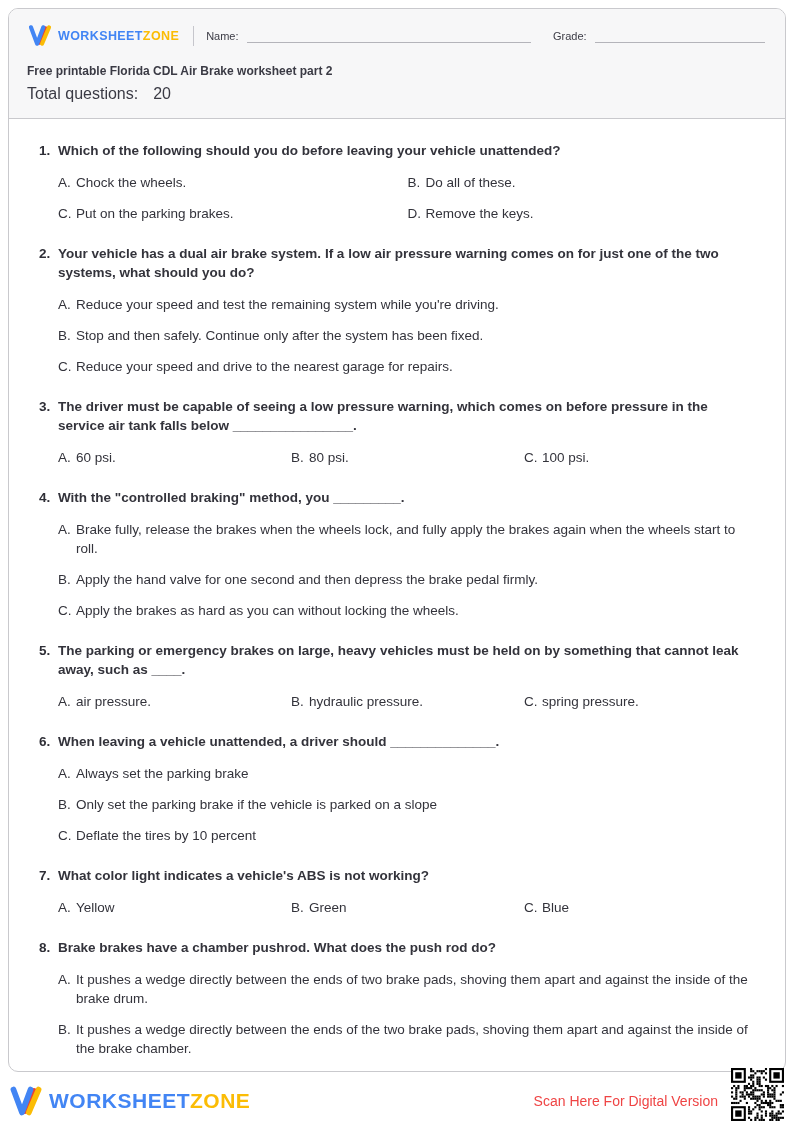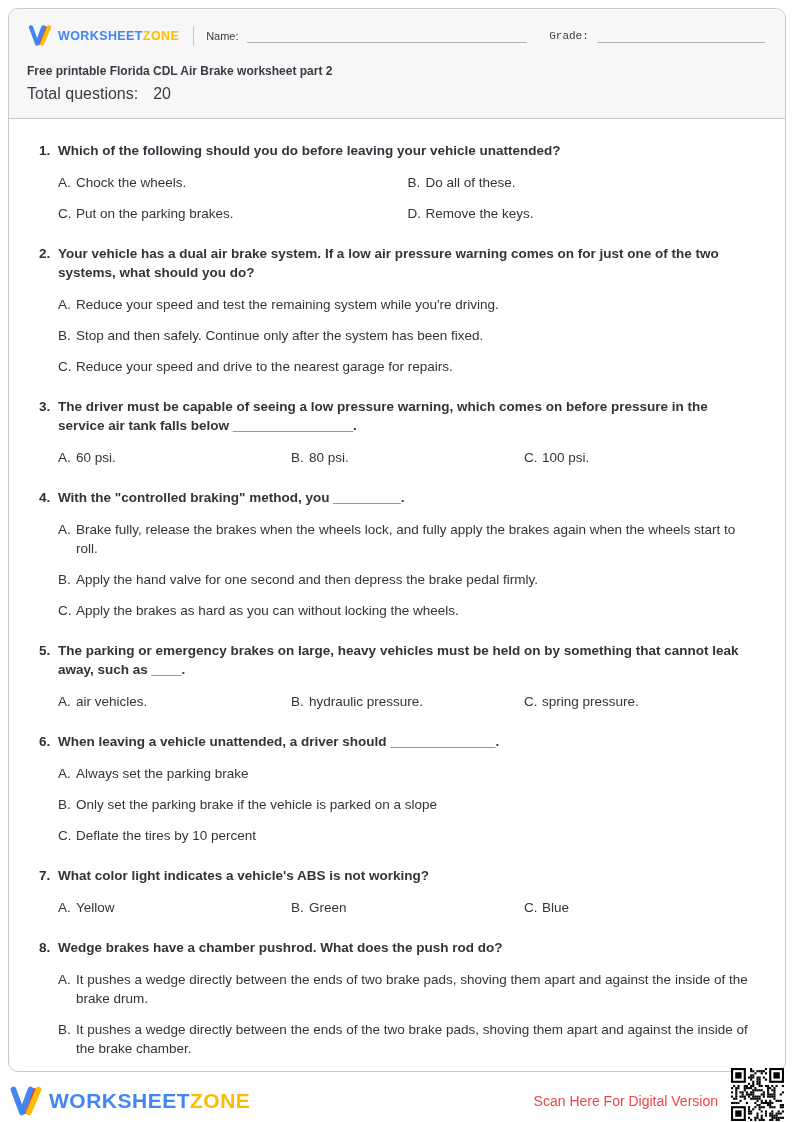--- a/index.html
+++ b/index.html
@@ -19,21 +19,21 @@
   .logo svg { display:block; }
   .logo-word { font-weight:bold; letter-spacing:.4px; }
   .logo-sm .logo-word { font-size:12.5px; }
   .logo-lg .logo-word { font-size:21px; letter-spacing:.5px; }
   .w1 { color:var(--brand-blue,#4285F4); }
   .w2 { color:var(--brand-yellow,#FBBC05); }
   .hdr-divider { width:1px; height:20px; background:#c6c6cc; margin:0 12px 0 14px; }
   .field-label { font-size:11px; color:#3b3b45; }
   .write-line { border-bottom:1px solid #b4b4ba; height:15px; }
   .name-line { width:297px; margin-left:8px; }
-  .grade-label { margin-left:22px;font-family:Liberation Mono, monospace; }
+  .grade-label { margin-left:22px; }
   .grade-line { width:178px; margin-left:8px; }
   .ws-title { margin-top:17px; font-size:12px; font-weight:bold; color:#3a3a44; }
   .ws-total { margin-top:7px; font-size:16px; color:#3a3a44; display:flex; }
   .ws-total .total-value { margin-left:15px; }
 
   
   .card-body { padding:22px 28px 0 30px; color:#33333b; }
   .question { margin-bottom:21px; }
   .q-row { display:flex; font-size:13.5px; line-height:19px; }
   .q-num { width:19px; flex-shrink:0; font-weight:bold; color:#2e2e36; }
@@ -177,21 +177,21 @@
       </div>
 
       <div class="question">
         <div class="q-row">
           <span class="q-num">5.</span>
           <span class="q-text">The parking or emergency brakes on large, heavy vehicles must be held on by something that cannot leak away, such as ____.</span>
         </div>
         <div class="opts cols-3">
           <div class="opt">
               <span class="opt-label">A.</span>
-              <span class="opt-text">air vehicles.</span>
+              <span class="opt-text">air pressure.</span>
             </div>
           <div class="opt">
               <span class="opt-label">B.</span>
               <span class="opt-text">hydraulic pressure.</span>
             </div>
           <div class="opt">
               <span class="opt-label">C.</span>
               <span class="opt-text">spring pressure.</span>
             </div>
         </div>
@@ -235,21 +235,21 @@
           <div class="opt">
               <span class="opt-label">C.</span>
               <span class="opt-text">Blue</span>
             </div>
         </div>
       </div>
 
       <div class="question">
         <div class="q-row">
           <span class="q-num">8.</span>
-          <span class="q-text">Wedge brakes have a chamber pushrod. What does the push rod do?</span>
+          <span class="q-text">Brake brakes have a chamber pushrod. What does the push rod do?</span>
         </div>
         <div class="opts cols-1">
           <div class="opt">
               <span class="opt-label">A.</span>
               <span class="opt-text">It pushes a wedge directly between the ends of two brake pads, shoving them apart and against the inside of the brake drum.</span>
             </div>
           <div class="opt">
               <span class="opt-label">B.</span>
               <span class="opt-text">It pushes a wedge directly between the ends of the two brake pads, shoving them apart and against the inside of the brake chamber.</span>
             </div>

